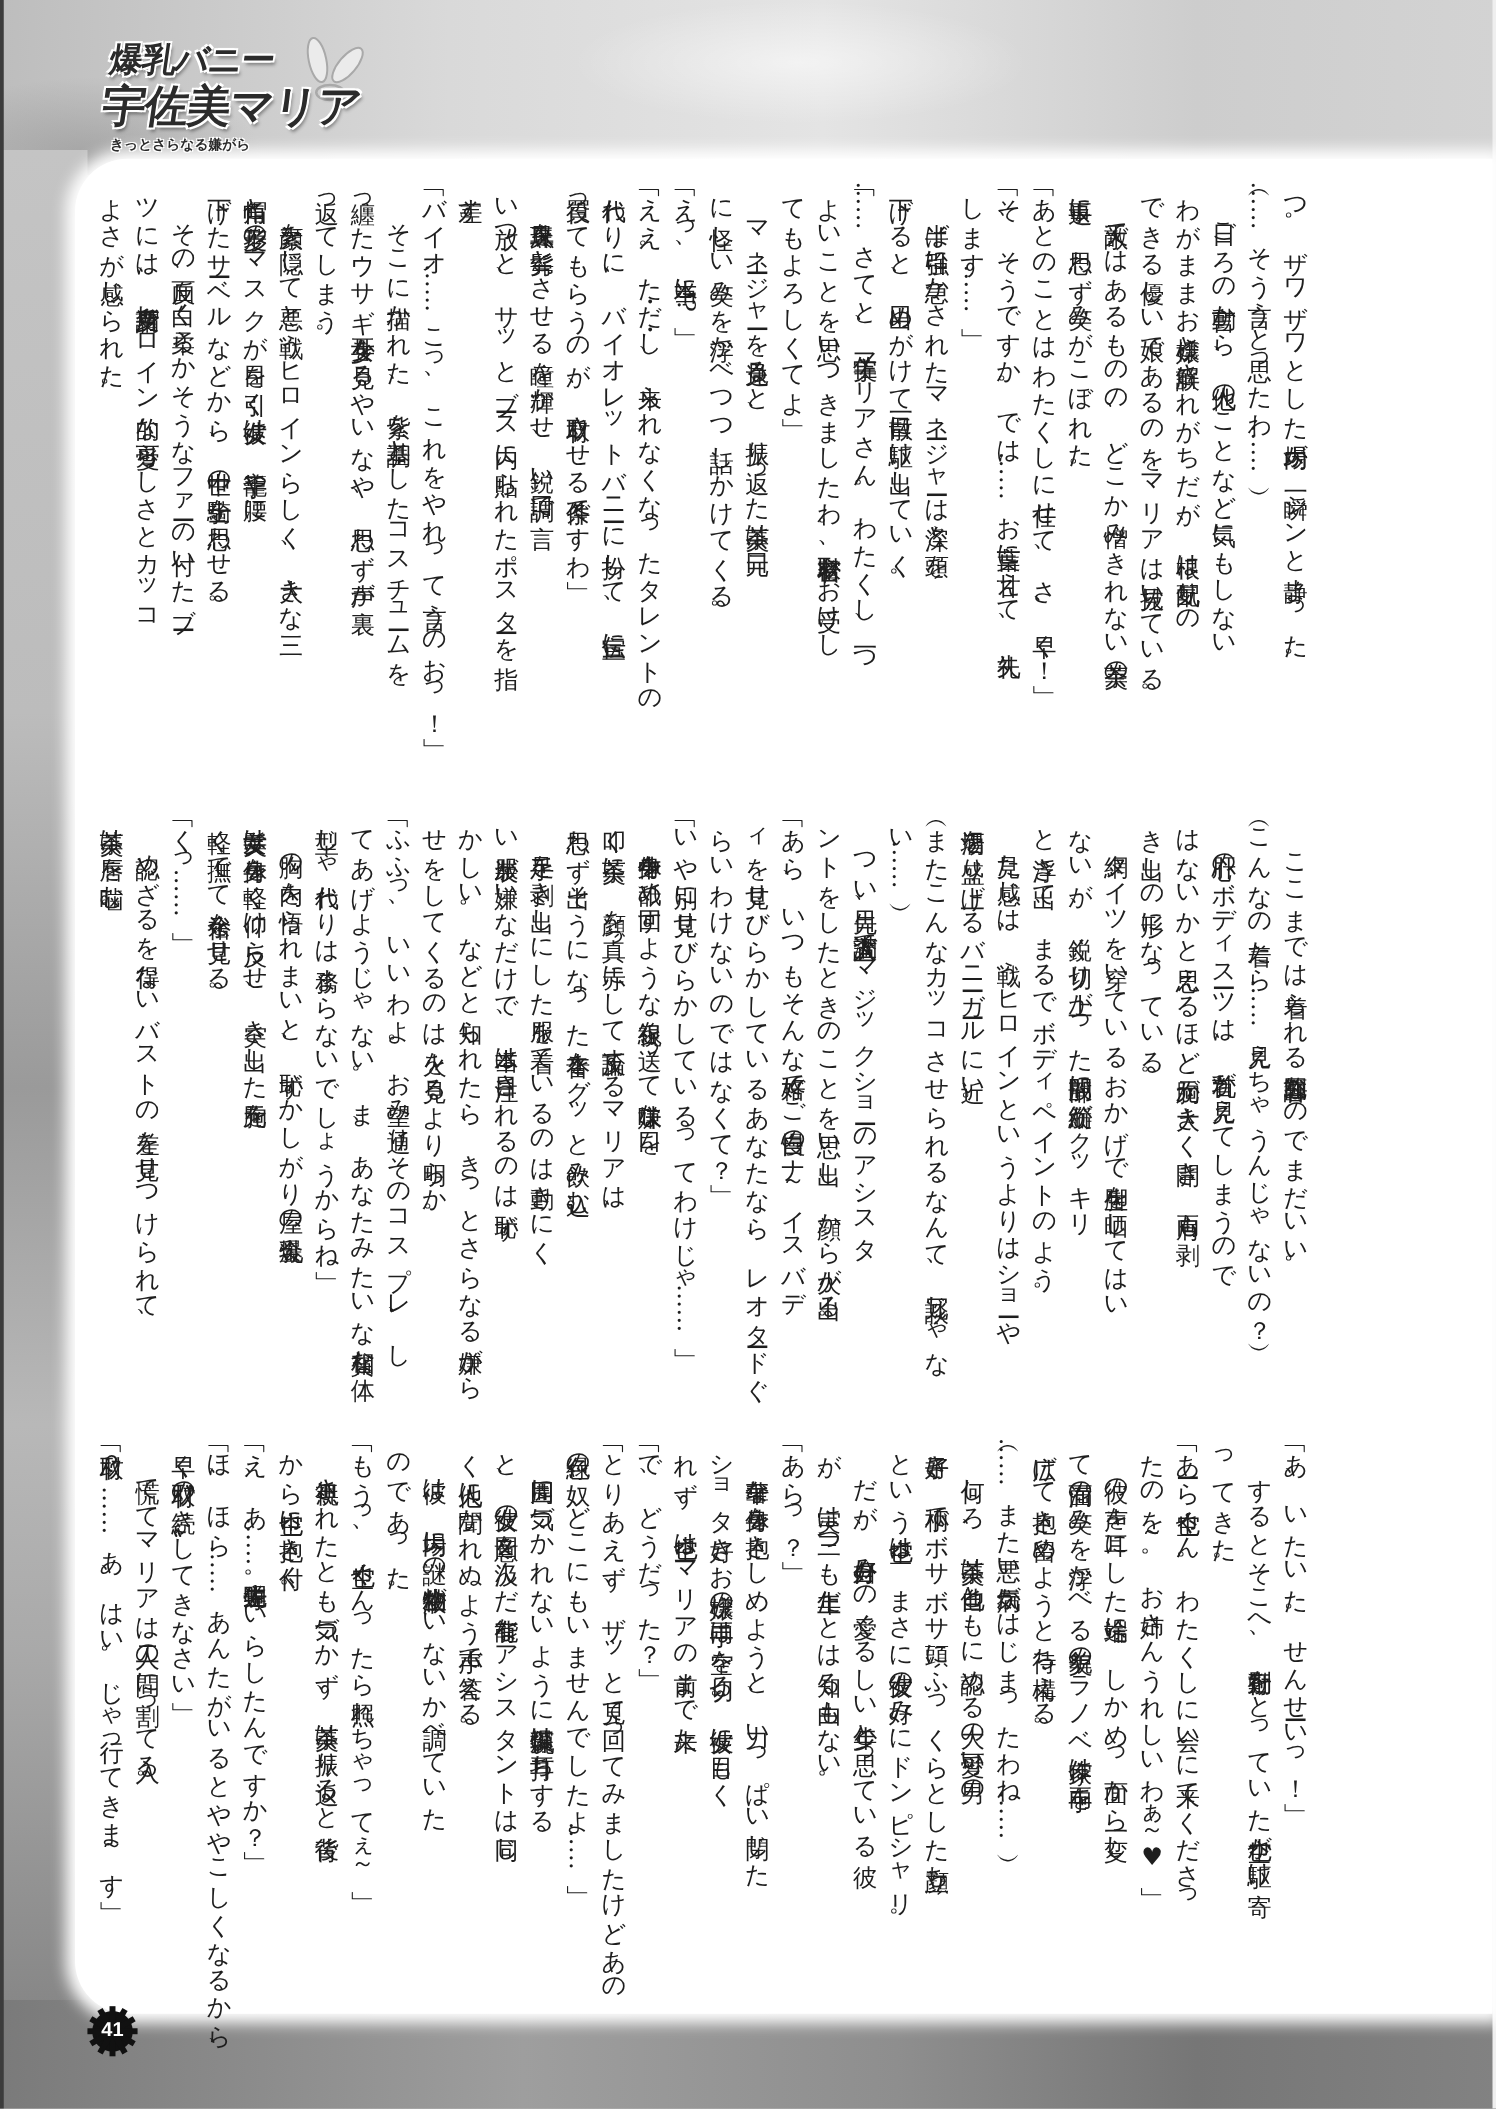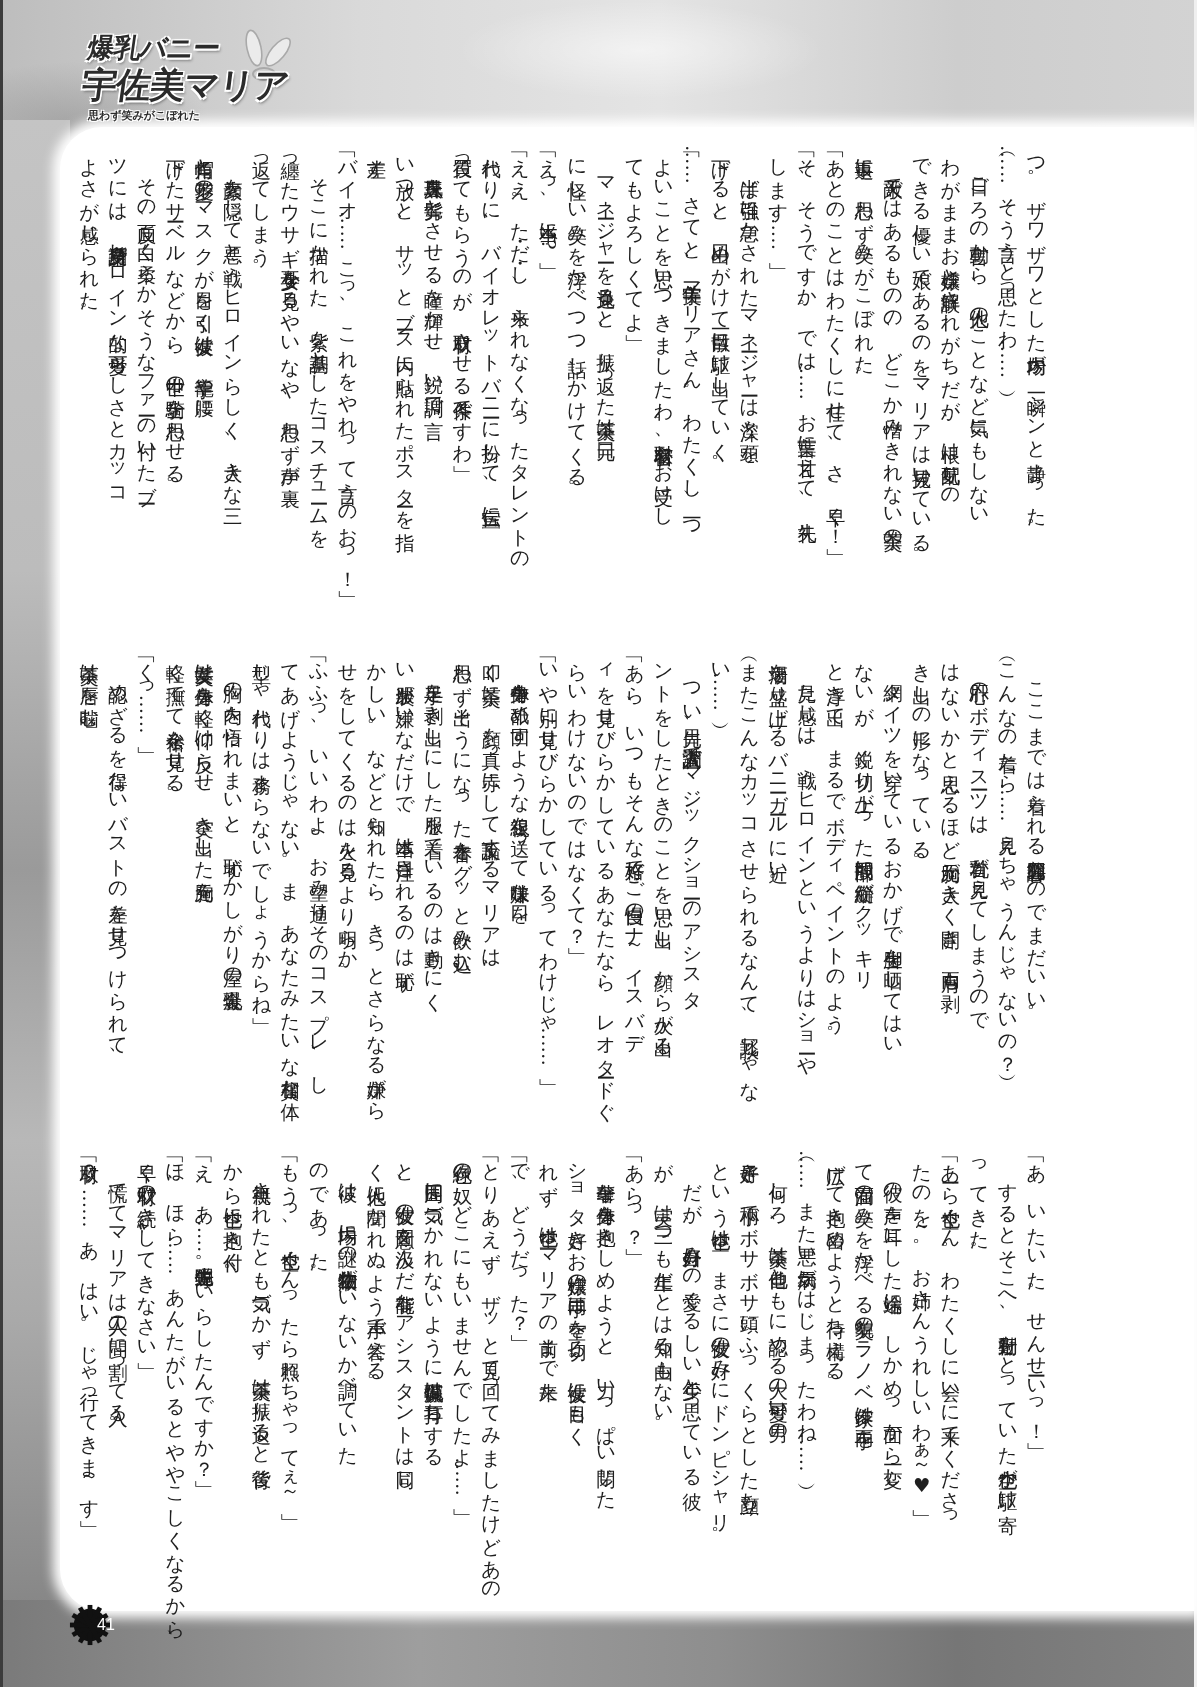--- a/index.html
+++ b/index.html
@@ -78,23 +78,23 @@
   }
   .vblock.top { top: 145px; }
   .vblock.mid { top: 650px; }
   .vblock.bot { top: 1150px; }
   .ln { white-space: nowrap; overflow: visible; }
 
   
   .page-no { position: absolute; left: 69px; top: 1604px; width: 42px; height: 42px; }
   .page-no svg { position: absolute; left: 0; top: 0; width: 42px; height: 42px; }
   .page-no-label {
-    position: absolute; left: 16px; top: 0; width: 42px; height: 42px;
+    position: absolute; left: 0; top: 0; width: 42px; height: 42px;
     line-height: 42px; text-align: center;
-    font-family: "Liberation Sans", sans-serif; font-weight: normal;
+    font-family: "Liberation Sans", sans-serif; font-weight: bold;
     font-size: 16px; color: #ffffff;
   }
 </style>
 </head>
 <body>
 
 <div class="page">
   <div class="band-top"></div>
   <div class="band-left"></div>
   <div class="band-bottom"></div>
@@ -106,21 +106,21 @@
   <div class="logo">
     <div class="logo-ears">
       <svg viewBox="0 0 62 56" width="62" height="56">
         <ellipse cx="18" cy="20" rx="7" ry="18" transform="rotate(-12 18 20)" fill="#ebebeb" stroke="#a9a9a9" stroke-width="1.6"></ellipse>
         <ellipse cx="42" cy="24" rx="7" ry="17" transform="rotate(40 42 24)" fill="#ebebeb" stroke="#a9a9a9" stroke-width="1.6"></ellipse>
         <ellipse cx="28" cy="46" rx="11" ry="6" fill="none" stroke="#a9a9a9" stroke-width="2"></ellipse>
       </svg>
     </div>
     <div class="logo-txt logo-l1">爆乳バニー</div>
     <div class="logo-txt logo-l2">宇佐美マリア</div>
-    <div class="logo-txt logo-sub">思わず笑みがこぼれた</div>
+    <div class="logo-txt logo-sub">きっとさらなる嫌がら</div>
   </div>
 
   <div class="vblock top">
     <div class="ln">つ。ザワザワとした場内が、一瞬シンと静まった。</div>
     <div class="ln">（……そう言うと思ったわ……）</div>
     <div class="ln">　日ごろの言動から、他人のことなど気にもしない</div>
     <div class="ln">わがままお嬢様と誤解されがちだが、根は気配りの</div>
     <div class="ln">できる優しい娘であるのをマリアは見抜いている。</div>
     <div class="ln">　天敵ではあるものの、どこか憎みきれない美茶の</div>
     <div class="ln">返事に、思わず笑みがこぼれた。</div>

